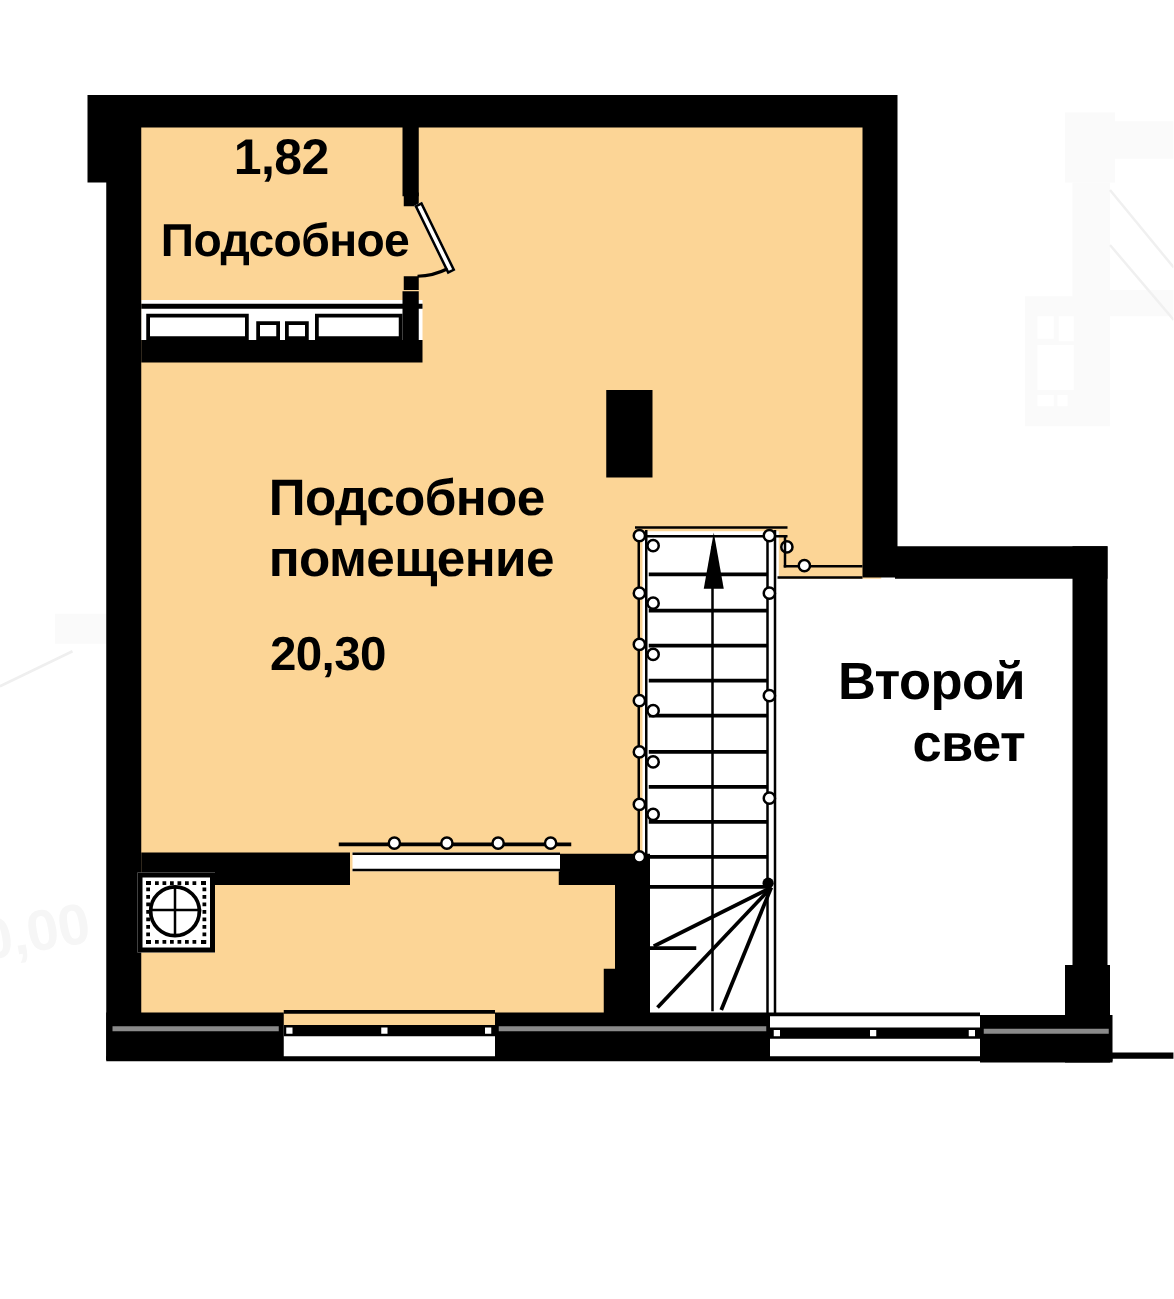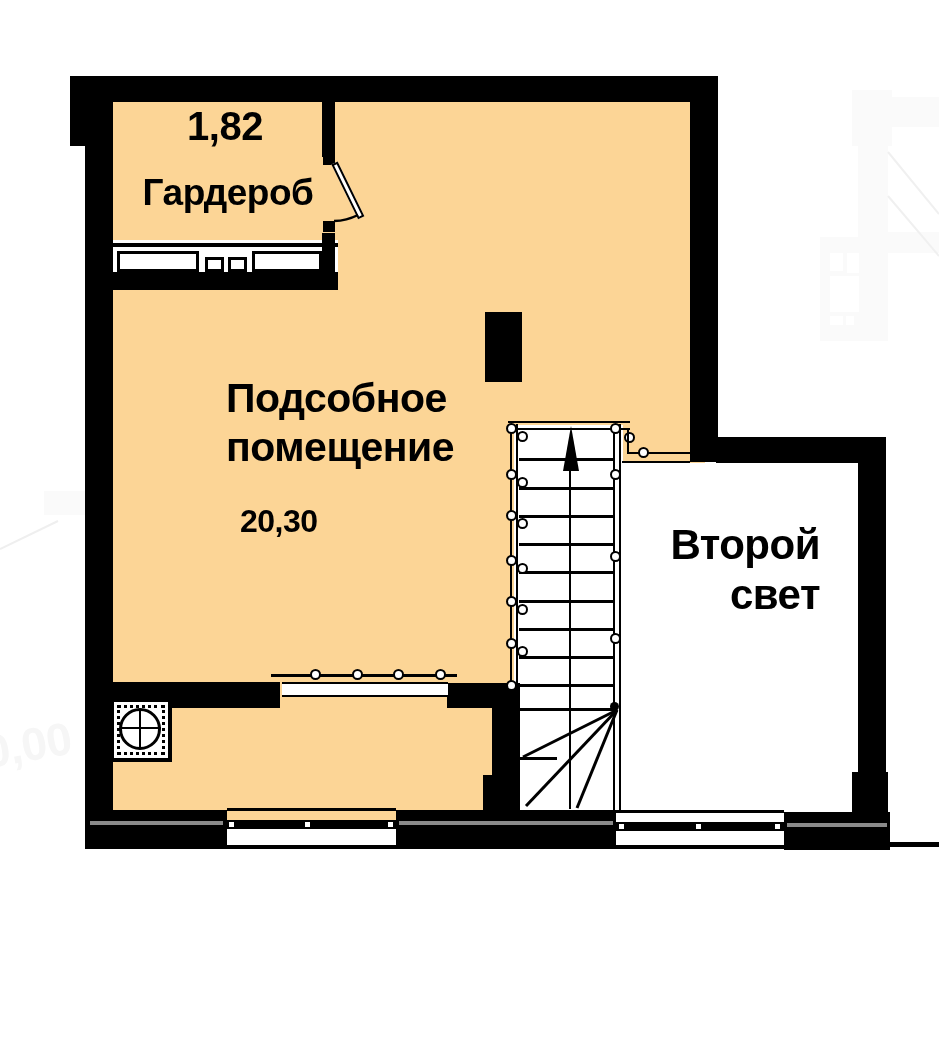--- a/index.html
+++ b/index.html
@@ -154,18 +154,18 @@
     <polygon points="571,426 563,471 579,471" fill="#000"></polygon>
     <line x1="617" y1="710" x2="523" y2="757" stroke="#000" stroke-width="3"></line>
     <line x1="617" y1="710" x2="526" y2="806" stroke="#000" stroke-width="3"></line>
     <line x1="617" y1="710" x2="577" y2="808" stroke="#000" stroke-width="3"></line>
     <line x1="888" y1="152" x2="939" y2="214" stroke="#f0f0f0" stroke-width="2"></line>
     <line x1="888" y1="196" x2="939" y2="256" stroke="#f0f0f0" stroke-width="2"></line>
     <line x1="0" y1="549" x2="58" y2="521" stroke="#efefef" stroke-width="2"></line>
   </svg>
 
   <div class="lbl" style="left:150px;top:104px;width:150px;text-align:center;font-size:40px;">1,82</div>
-  <div class="lbl" style="left:113px;top:172px;width:230px;text-align:center;font-size:37px;">Гардероб</div>
-  <div class="lbl" style="left:226px;top:374px;width:280px;font-size:41px;line-height:49px;">Подсобное помещение</div>
-  <div class="lbl" style="left:240px;top:503px;font-size:32px;">20,30</div>
+  <div class="lbl" style="left:113px;top:172px;width:230px;text-align:center;font-size:37px;">Подсобное</div>
+  <div class="lbl" style="left:215px;top:374px;width:280px;font-size:41px;line-height:49px;">Подсобное помещение</div>
+  <div class="lbl" style="left:216px;top:503px;font-size:38px;">20,30</div>
   <div class="lbl" style="left:630px;top:520px;width:190px;text-align:right;font-size:42px;line-height:50px;">Второй свет</div>
 
 </div>
 
 </body></html>

